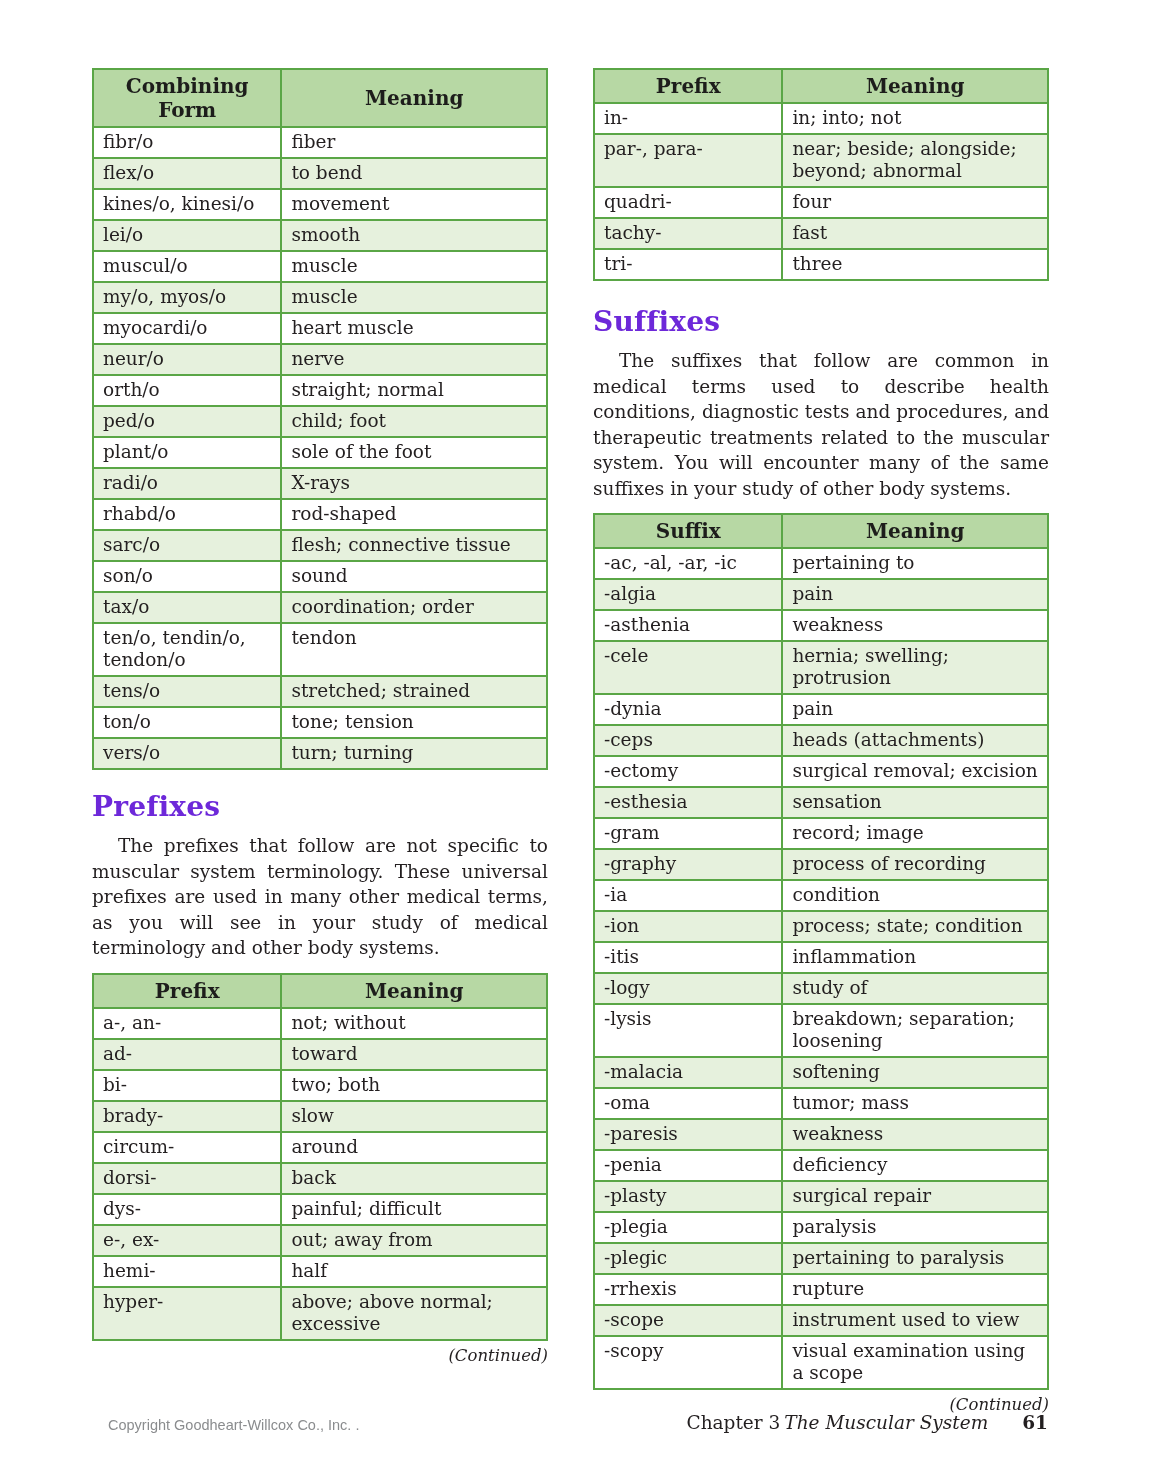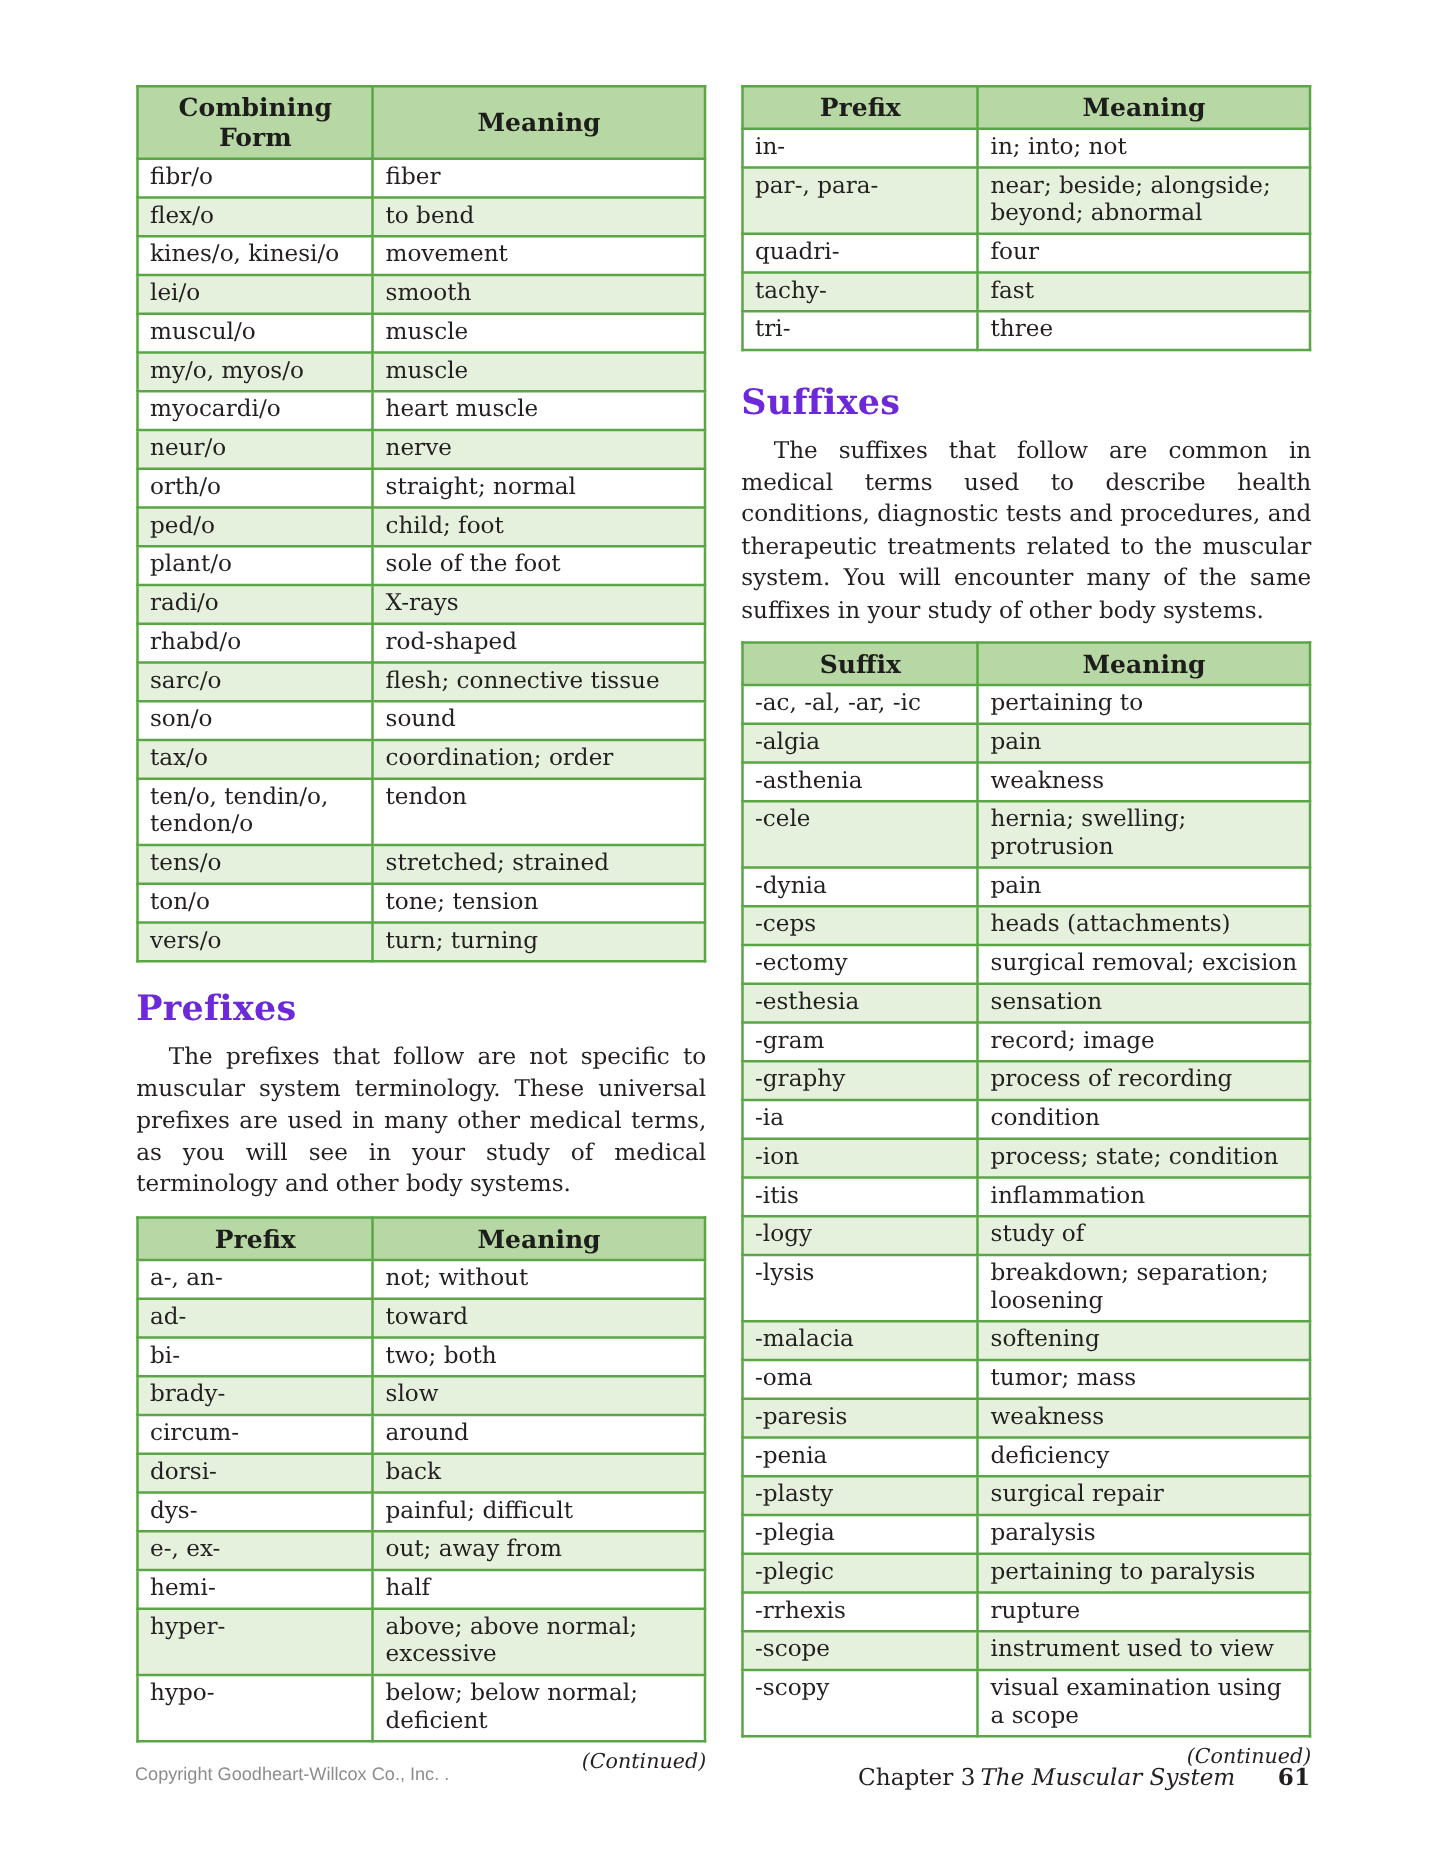--- a/index.html
+++ b/index.html
@@ -5,21 +5,21 @@
   * { margin: 0; padding: 0; box-sizing: border-box; }
   html, body { background: #ffffff; }
   body {
     width: 1156px; height: 1479px;
     position: relative;
     font-family: "DejaVu Serif", "Liberation Serif", serif;
     color: #231f20;
     overflow: hidden;
   }
   .col { position: absolute; top: 66px; width: 456px; }
-  .col-left  { left: 109px; }
+  .col-left  { left: 92px; }
   .col-right { left: 593px; }
 
   table.vocab {
     width: 100%;
     border-collapse: collapse;
     table-layout: fixed;
   }
   table.vocab th, table.vocab td {
     border: 2px solid #5aa646;
   }
@@ -68,21 +68,21 @@
   .col-left .prefix-tbl { margin-top: 12px; }
   .col-right .suffix-tbl { margin-top: 12px; }
 
   .footer {
     position: absolute;
     left: 108px;
     width: 940px;
     top: 1412px;
     display: flex;
     justify-content: space-between;
-    align-items: flex-start;
+    align-items: flex-end;
     gap: 24px;
   }
   .footer-copyright {
     font-family: "Liberation Sans", "DejaVu Sans", sans-serif;
     font-size: 14.5px;
     color: #8a8c8e;
   }
   .footer-right {
     font-size: 18.5px;
     color: #231f20;
@@ -243,24 +243,20 @@
             <td>out; away from</td>
           </tr>
           <tr>
             <td>hemi-</td>
             <td>half</td>
           </tr>
           <tr>
             <td>hyper-</td>
             <td>above; above normal; excessive</td>
           </tr>
-          <tr>
-            <td>hypo-</td>
-            <td>below; below normal; deficient</td>
-          </tr>
         </tbody>
       </table>
   </div>
 
   <div class="continued">(Continued)</div>
 </div>
 
 <div class="col col-right">
   <div class="tbl-wrap">
     <table class="vocab">

